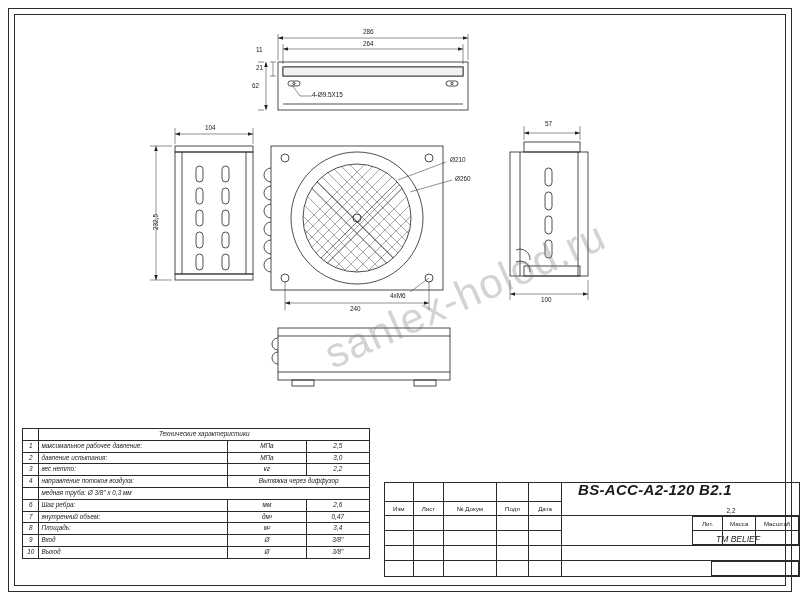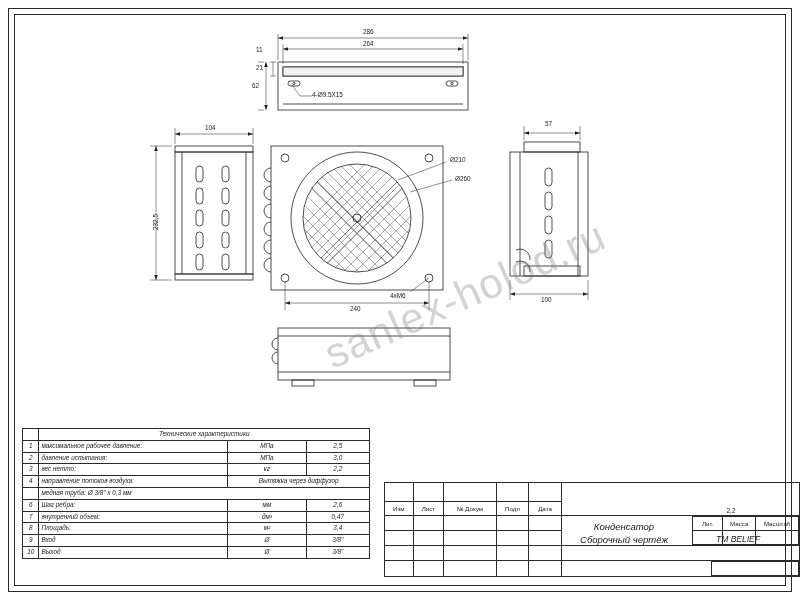--- a/index.html
+++ b/index.html
@@ -425,20 +425,17 @@
             <td style="width:152px;height:14px;border:none;"></td>
             <td style="width:86px;"></td>
           </tr>
         </tbody>
             </table>
       </td>
     </tr>
   </tbody>
     </table>
 
-  <div class="title-sub">
-    <span>Конденсатор</span>
-    <span>Сборочный чертёж</span>
-  </div>
+  <div class="title-main">BS-ACC-A2-120 B2.1</div>
   <div class="brand">TM BELIEF</div>
   <div class="mass-val">2,2</div>
 
 </div>
 
 </body></html>

